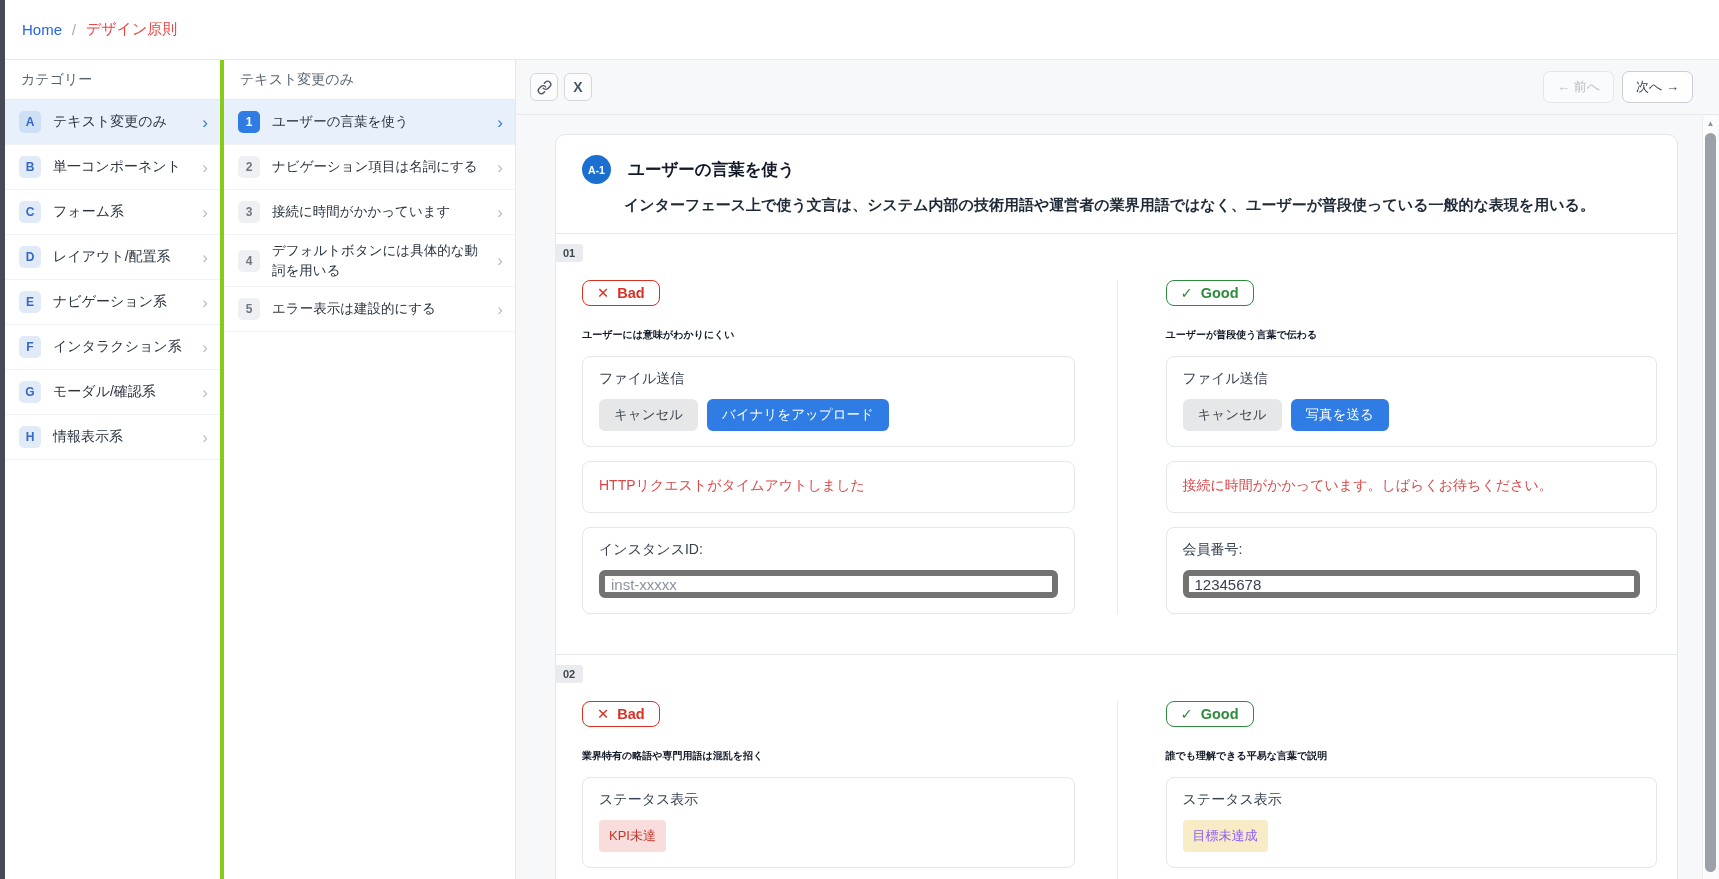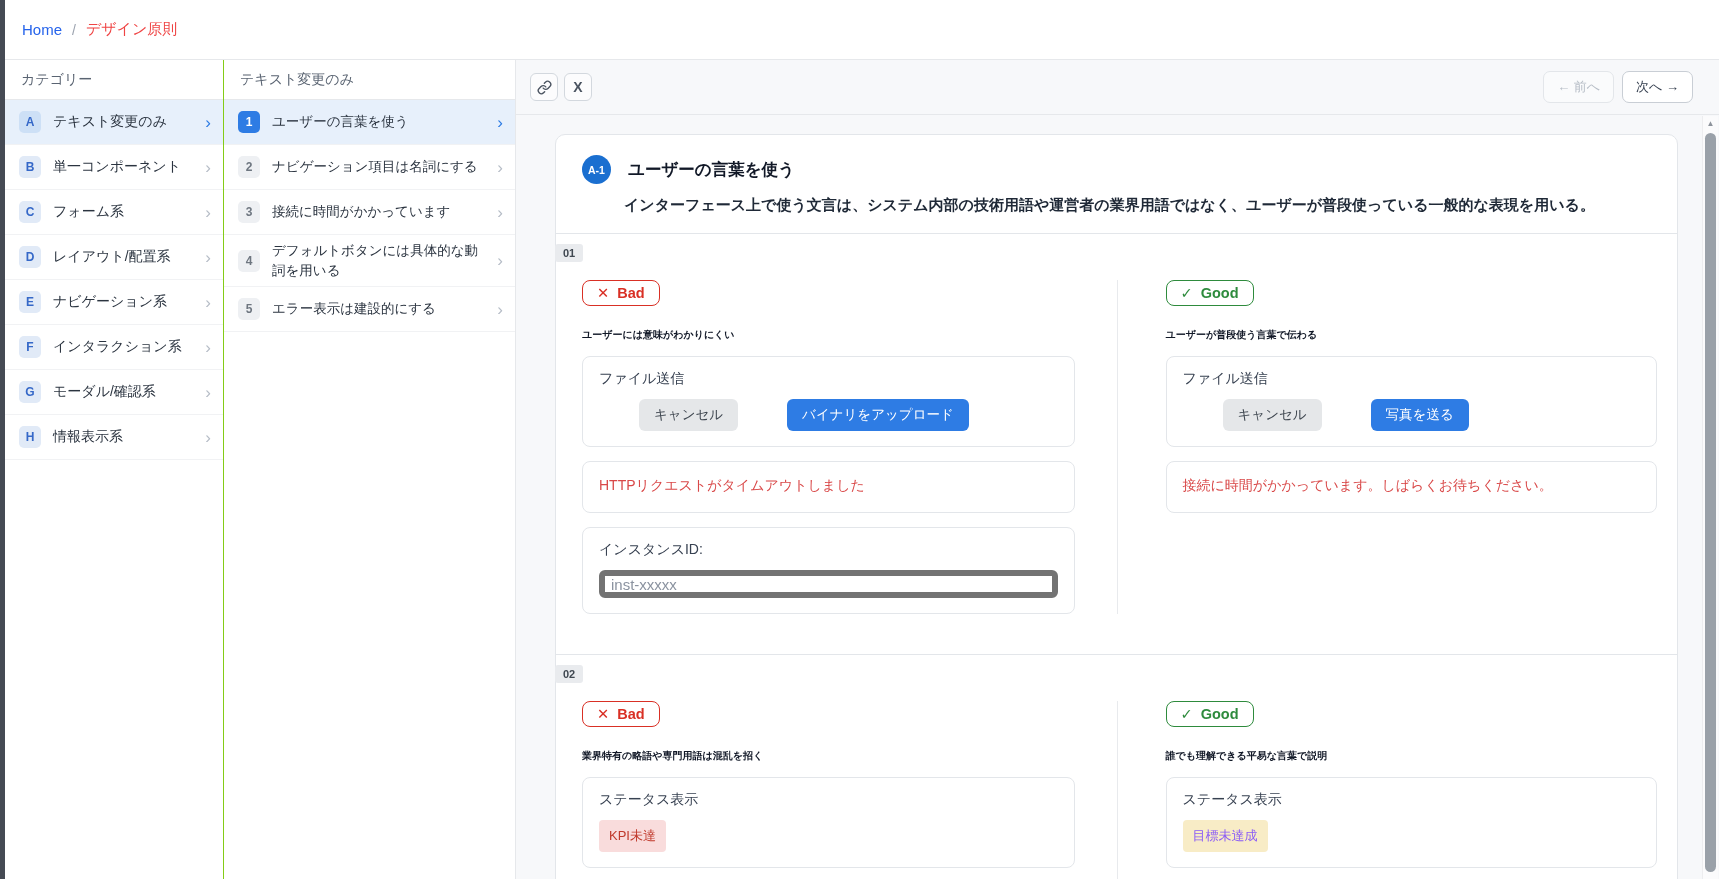--- a/index.html
+++ b/index.html
@@ -13,21 +13,21 @@
 
   
   .topbar { height:60px; background:#fff; border-bottom:1px solid #e6e8eb; display:flex; align-items:center; padding-left:17px; flex:0 0 auto; }
   .crumb-home { color:#2563eb; font-size:15px; text-decoration:none; cursor:pointer; }
   .crumb-sep { color:#9ca3af; font-size:14px; margin:0 10px; }
   .crumb-cur { color:#ef4444; font-size:15px; }
 
   .cols { flex:1; display:flex; min-height:0; }
 
   
-  .col1 { width:219px; flex:0 0 auto; border-right:1px solid #84cc16; display:flex; flex-direction:column; background:#fff; }
+  .col1 { width:219px; flex:0 0 auto; border-right:4px solid #84cc16; display:flex; flex-direction:column; background:#fff; }
   .col-header { height:40px; border-bottom:1px solid #e6e8eb; display:flex; align-items:center; padding:0 16px; font-size:14px; color:#5a6472; flex:0 0 auto; }
   .cat-item { min-height:45px; display:flex; align-items:center; padding:4px 12px 4px 14px; border-bottom:1px solid #f1f2f4; cursor:pointer; background:#fff; }
   .cat-item.selected { background:#e7f0fb; }
   .key-badge { width:22px; height:22px; border-radius:5px; background:#e1eaf7; color:#3568c8; font-size:12px; font-weight:bold; display:flex; align-items:center; justify-content:center; margin-right:12px; flex:0 0 auto; }
   .cat-item.selected .key-badge { background:#cde0f6; }
   .cat-label { font-size:14px; color:#2b3440; }
   .chev { margin-left:auto; color:#b6bdc7; font-size:17px; line-height:1; padding-left:6px; }
   .cat-item.selected .chev { color:#2e7ce4; }
 
   
@@ -63,21 +63,21 @@
 
   .verdict { display:inline-flex; align-items:center; gap:8px; font-size:14.5px; font-weight:bold; border-radius:8px; padding:4px 14px; background:#fff; }
   .verdict.bad { color:#d93025; border:1.6px solid #d93025; }
   .verdict.good { color:#2e8b3d; border:1.6px solid #2e8b3d; }
   .col-heading { margin-top:22px; font-size:10px; font-weight:bold; color:#111827; }
 
   .demo-card { margin-top:14px; border:1px solid #e3e6ea; border-radius:8px; background:#fff; padding:13px 16px 15px 16px; }
   .demo-card:first-of-type { margin-top:16px; }
   .demo-label { font-size:14px; color:#374151; margin-bottom:11px; }
   .btn-row { display:flex; gap:9px; }
-  .demo-btn { font-size:13.5px; border:none; border-radius:6px; padding:7px 15px; cursor:pointer;margin-left:40px; }
+  .demo-btn { font-size:13.5px; border:none; border-radius:6px; padding:7px 15px; cursor:pointer; }
   .demo-btn.gray { background:#e5e7e9; color:#3f4750; }
   .demo-btn.blue { background:#2e7ce4; color:#fff; }
   .demo-msg { font-size:14px; color:#d94848; padding:2px 0; }
   .demo-input { width:100%; height:28px; border:6px solid #737373; border-radius:6px; padding:0 6px; font-size:15px; font-family:inherit; background:#fff; }
   .demo-input.ghost { color:#8b93a0; }
   .demo-input.filled { color:#374151; }
   .status-badge { display:inline-block; font-size:13px; border-radius:4px; padding:7px 10px; }
   .status-badge.red { background:#f9dcdc; color:#c0392b; }
   .status-badge.yellow { background:#f8ecc6; color:#8b5cf6; }
 
@@ -238,20 +238,24 @@
                 <div class="demo-card">
                   <div class="demo-label">ファイル送信</div>
                   <div class="btn-row">
                     <button class="demo-btn gray">キャンセル</button>
                     <button class="demo-btn blue">写真を送る</button>
                   </div>
                 </div>
                 <div class="demo-card">
                   <div class="demo-msg">接続に時間がかかっています。しばらくお待ちください。</div>
                 </div>
+                <div class="demo-card">
+                  <div class="demo-label">会員番号:</div>
+                  <input class="demo-input filled" type="text" value="12345678" style="">
+                </div>
               </div>
             </div>
           </div>
 
           <div class="section">
             <span class="sec-num">02</span>
             <div class="sec-grid">
               <div class="sec-col bad-col">
                 <span class="verdict bad">
                   <span>✕</span>

